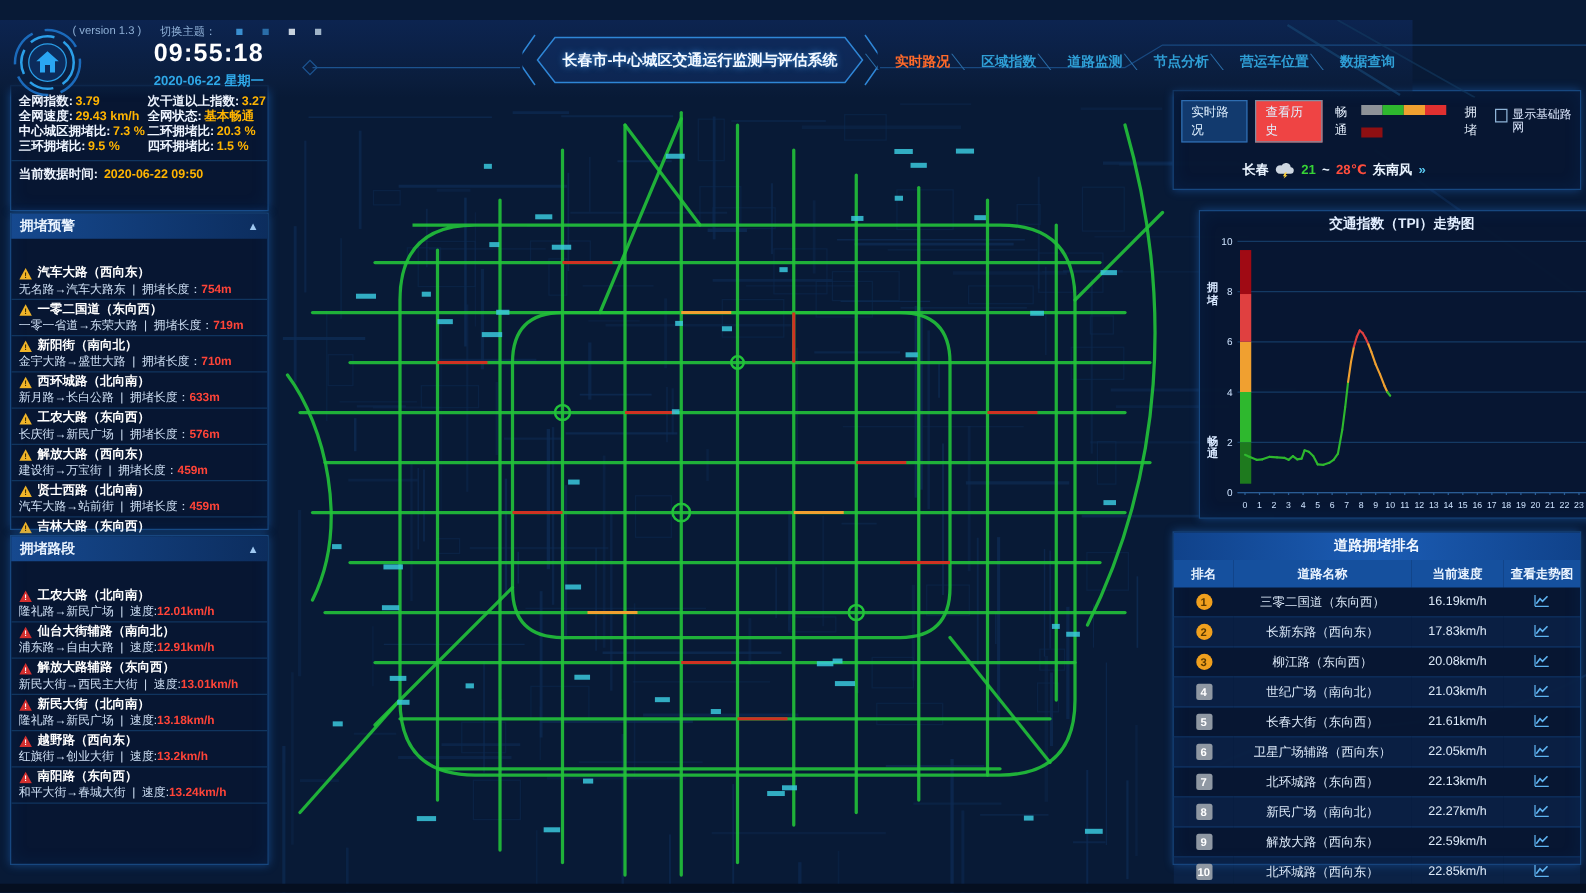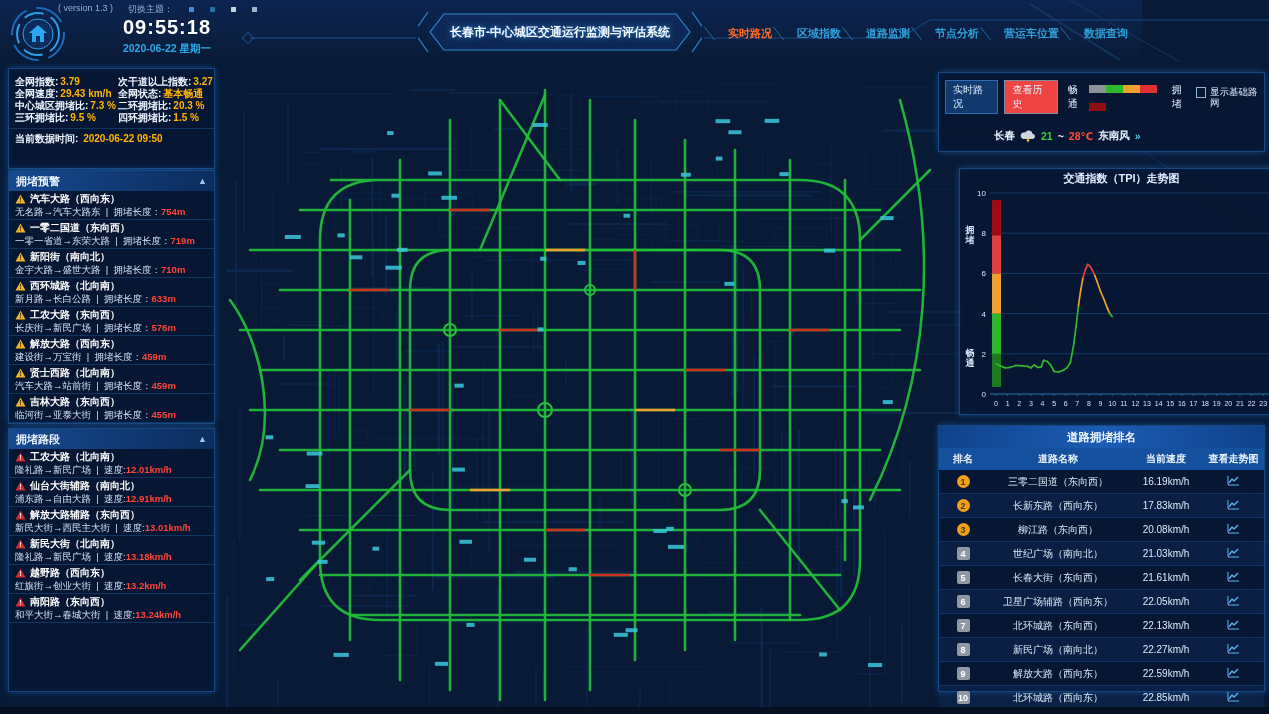--- a/index.html
+++ b/index.html
@@ -4,22 +4,22 @@
 <style>
   html,body{margin:0;padding:0;}
   body{
     width:1269px;height:714px;position:relative;overflow:hidden;
     background:#081a36;
     font-family:"Liberation Sans","DejaVu Sans",sans-serif;
     -webkit-font-smoothing:antialiased;
   }
   #map-svg{position:absolute;left:0;top:0;z-index:0;}
   
-  #header{position:absolute;left:0;top:0;width:1130px;height:62px;z-index:5;
-    background:linear-gradient(#0c2450,#0a1d3c 80%,rgba(10,29,60,0));padding-left:12px;}
+  #header{position:absolute;left:0;top:16px;width:1130px;height:62px;z-index:5;
+    background:linear-gradient(#0c2450,#0a1d3c 80%,rgba(10,29,60,0));}
   #header-deco{position:absolute;left:0;top:0;pointer-events:none;}
   #logo{position:absolute;left:10px;top:6px;width:56px;height:56px;}
   #version{position:absolute;left:58px;top:3px;font-size:9px;color:#8fb0d6;}
   #theme{position:absolute;left:128px;top:3px;font-size:9px;color:#8fb0d6;display:flex;align-items:center;gap:15px;}
   .sq{width:5px;height:5px;display:inline-block;margin-left:1px;}
   #clock{position:absolute;left:92px;top:16px;width:150px;text-align:center;
     font-size:20px;font-weight:bold;color:#ffffff;letter-spacing:1px;}
   #date{position:absolute;left:92px;top:42px;width:150px;text-align:center;
     font-size:10.5px;color:#2fa8e8;font-weight:bold;}
   #banner{position:absolute;left:418px;top:10px;width:284px;height:44px;}
@@ -43,21 +43,21 @@
   
   #stats{left:8px;top:68px;width:205px;height:94px;padding:5px 0 0 0;}
   .stats-grid{display:grid;grid-template-columns:103px 96px;font-size:10px;line-height:12px;
     padding:2px 6px;row-gap:0;}
   .stat-cell{color:#eef5ff;font-weight:bold;}
   .stat-val{color:#ffb400;margin-left:2px;}
   .stat-time{padding:3px 6px;font-size:10px;color:#eef5ff;font-weight:bold;border-top:1px solid #10355f;margin-top:2px;}
   
   #warnings{left:8px;top:170px;width:205px;height:252px;}
   #sections{left:8px;top:428px;width:205px;height:262px;}
-  .plist{overflow:hidden;height:calc(100% - 20px);}
+  .plist{overflow:hidden;height:calc(100% - 20px);margin-top:20px;}
   .litem{padding:2px 6px 2px 6px;border-bottom:1px solid #10355f;}
   .l1{display:flex;align-items:center;gap:4px;font-size:10px;font-weight:bold;color:#ffffff;line-height:12px;white-space:nowrap;}
   .l2{font-size:9.5px;color:#cfe0f5;line-height:11px;margin-top:1px;white-space:nowrap;}
   .red{color:#ff4438;font-weight:bold;}
   
   #cond{left:938px;top:72px;width:325px;height:78px;}
   .cond-row1{display:flex;align-items:center;gap:6px;padding:6px 6px 0 6px;}
   .tab{font-size:10px;padding:2px 7px;cursor:pointer;border:1px solid #2f6db0;color:#dff0ff;background:#123a6e;}
   .tab.sel{background:#ef4444;border-color:#7c8da0;}
   .legend{display:flex;align-items:center;gap:3px;margin-left:4px;}

